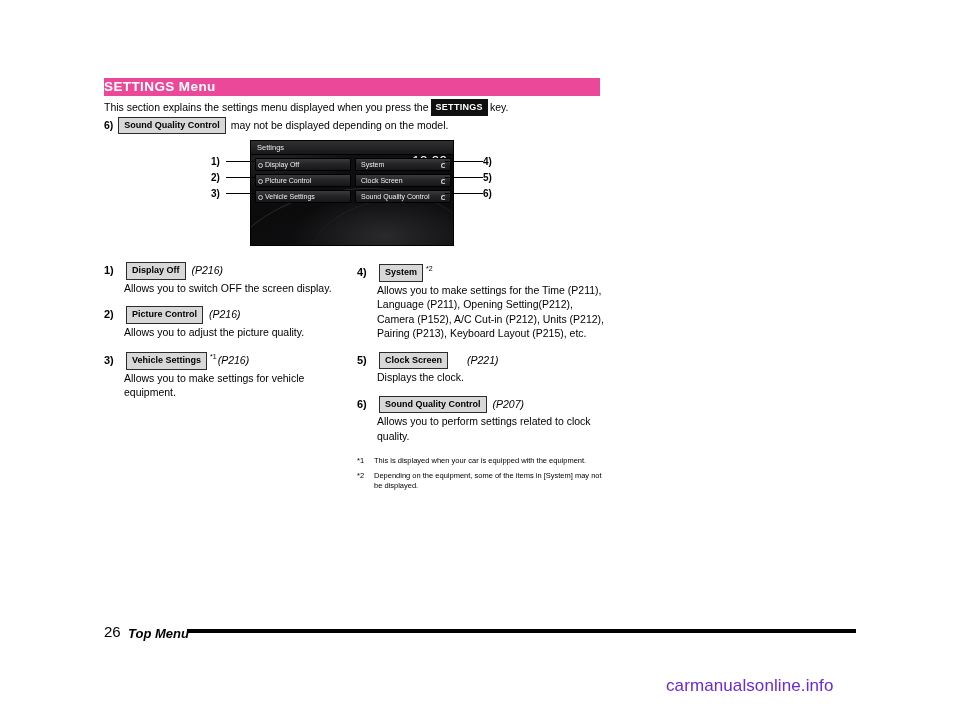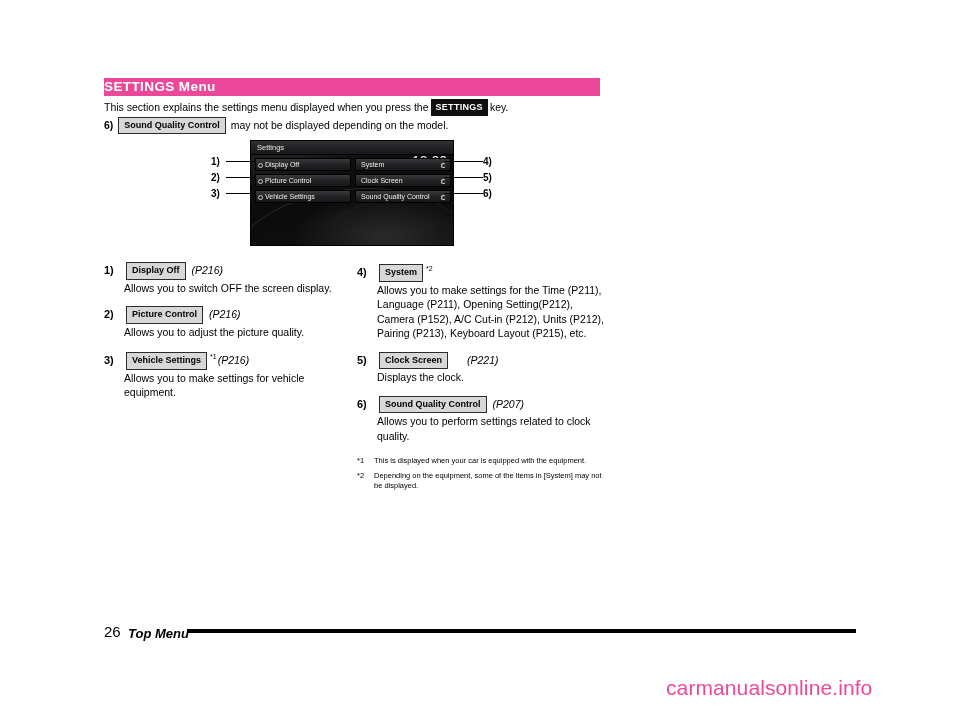--- a/index.html
+++ b/index.html
@@ -279,22 +279,22 @@
     top: 629px;
     width: 669px;
     height: 4px;
     background: #000000;
   }
 
   .watermark {
     position: absolute;
     left: 666px;
     top: 676px;
-    font-size: 21px;
-    color: #ec4899;
+    font-size: 17px;
+    color: #6d28d9;
     letter-spacing: .1px;
     font-family: "Liberation Sans", sans-serif;
   }
 </style>
 </head>
 <body>
 
 <div id="page">
 
   <div class="section-bar">SETTINGS Menu</div>

